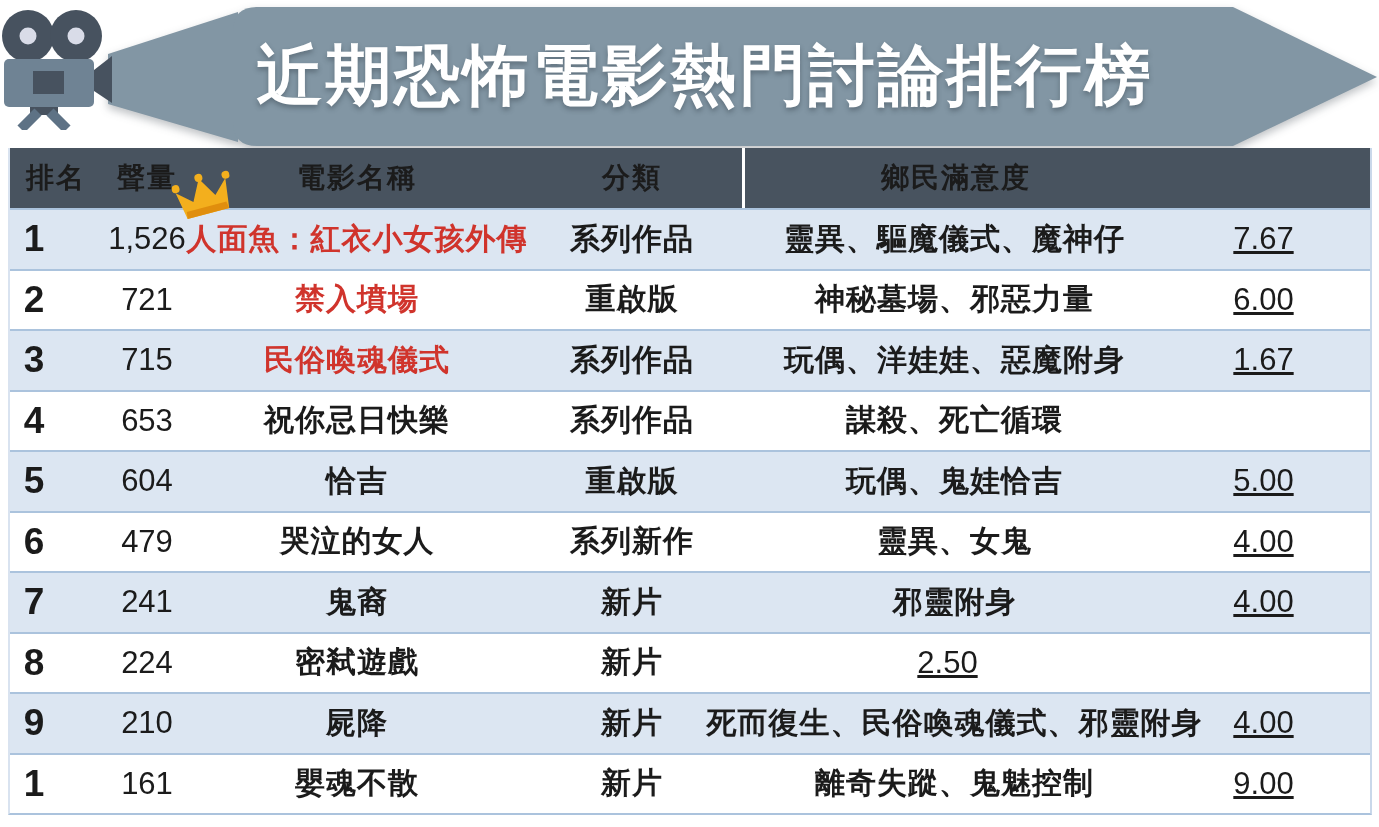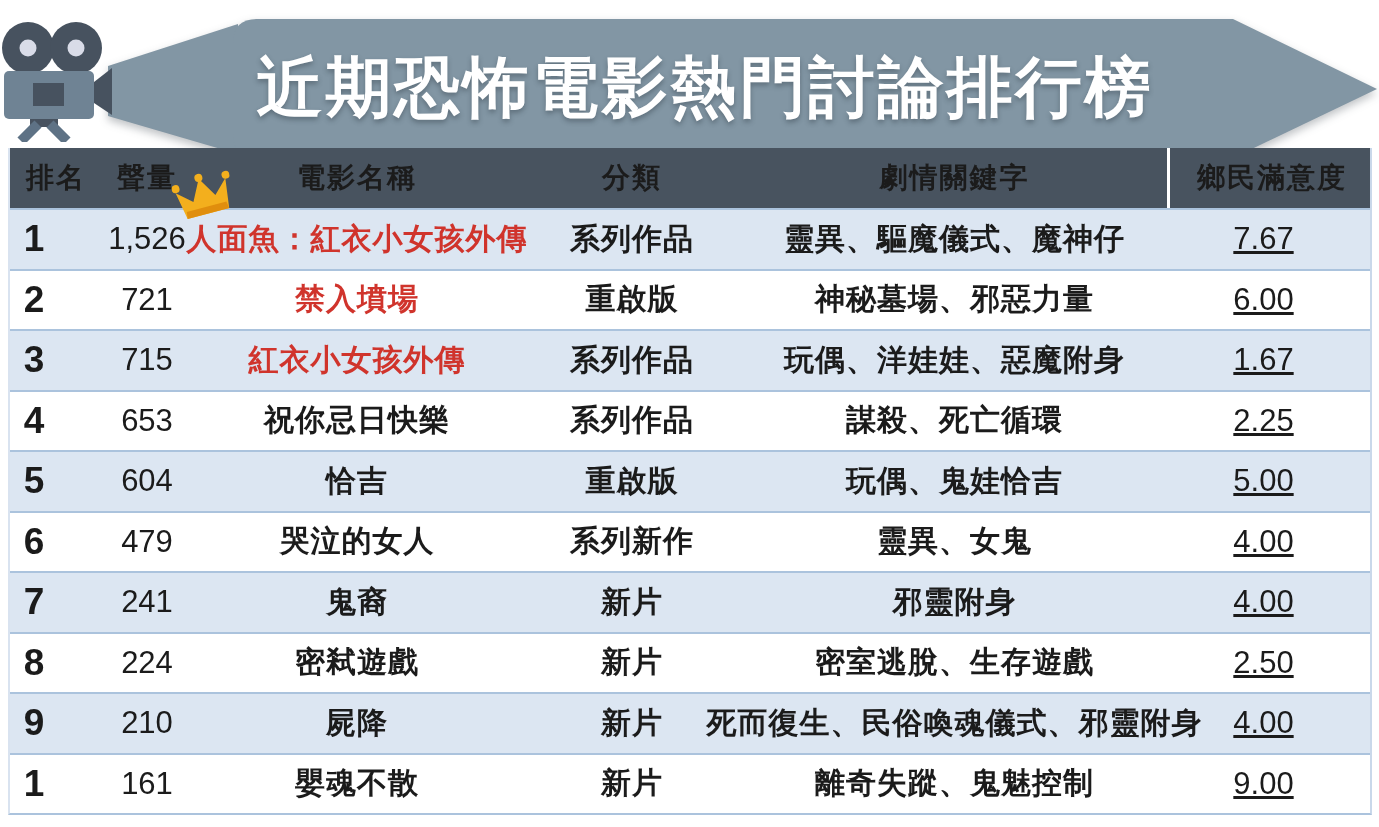--- a/index.html
+++ b/index.html
@@ -1,21 +1,21 @@
 <!DOCTYPE html>
 <html><head>
 <meta charset="utf-8">
 <style>
   * { margin:0; padding:0; box-sizing:border-box; }
   html,body { width:1379px; height:827px; overflow:hidden; background:#ffffff;
               font-family:"Liberation Sans","DejaVu Sans",sans-serif; }
   body { position:relative; }
 
   
-  .banner-wrap { position:absolute; left:0; top:12px; width:1379px; height:152px; }
+  .banner-wrap { position:absolute; left:0; top:0; width:1379px; height:152px; }
   .banner-svg  { position:absolute; left:0; top:0;
                  filter:drop-shadow(0 4px 4px rgba(40,50,60,.30)); }
   .camera-svg  { position:absolute; left:2px; top:6px; }
   .page-title  { position:absolute; left:240px; top:4px; width:930px; height:144px;
                  display:flex; align-items:center; justify-content:center;
                  color:#ffffff; font-size:66px; font-weight:800; letter-spacing:3px;
                  text-shadow:0 3px 5px rgba(30,40,50,.35); white-space:nowrap; }
 
   
   .rank-table { position:absolute; left:8px; top:148px; width:1364px;
@@ -74,21 +74,20 @@
   <path d="M8,42 L3,14 L18,27 L29,6 L41,26 L55,12 L51,42 Z" fill="#F3AF1D"></path>
   <path d="M8,42 L51,42 L50,35 L9,35 Z" fill="#E08E0D"></path>
 </svg>
 
 <div class="rank-table">
   <div class="grid-row thead">
     <div class="cell">排名</div>
     <div class="cell">聲量</div>
     <div class="cell">電影名稱</div>
     <div class="cell">分類</div>
-    <div class="cell">劇情關鍵字</div>
     <div class="cell last">鄉民滿意度</div>
   </div>
   <div id="table-body">
       <div class="grid-row trow alt">
     <div class="cell rank">1</div>
     <div class="cell volume">1,526</div>
     <div class="cell name red">人面魚：紅衣小女孩外傳</div>
     <div class="cell category">系列作品</div>
     <div class="cell keywords">靈異、驅魔儀式、魔神仔</div>
     <div class="cell score">7.67</div>
@@ -97,32 +96,31 @@
     <div class="cell rank">2</div>
     <div class="cell volume">721</div>
     <div class="cell name red">禁入墳場</div>
     <div class="cell category">重啟版</div>
     <div class="cell keywords">神秘墓場、邪惡力量</div>
     <div class="cell score">6.00</div>
   </div>
       <div class="grid-row trow alt">
     <div class="cell rank">3</div>
     <div class="cell volume">715</div>
-    <div class="cell name red">紅衣小女孩外傳</div>
+    <div class="cell name red">民俗喚魂儀式</div>
     <div class="cell category">系列作品</div>
     <div class="cell keywords">玩偶、洋娃娃、惡魔附身</div>
     <div class="cell score">1.67</div>
   </div>
       <div class="grid-row trow plain">
     <div class="cell rank">4</div>
     <div class="cell volume">653</div>
     <div class="cell name">祝你忌日快樂</div>
     <div class="cell category">系列作品</div>
     <div class="cell keywords">謀殺、死亡循環</div>
-    <div class="cell score">2.25</div>
   </div>
       <div class="grid-row trow alt">
     <div class="cell rank">5</div>
     <div class="cell volume">604</div>
     <div class="cell name">恰吉</div>
     <div class="cell category">重啟版</div>
     <div class="cell keywords">玩偶、鬼娃恰吉</div>
     <div class="cell score">5.00</div>
   </div>
       <div class="grid-row trow plain">
@@ -139,21 +137,20 @@
     <div class="cell name">鬼裔</div>
     <div class="cell category">新片</div>
     <div class="cell keywords">邪靈附身</div>
     <div class="cell score">4.00</div>
   </div>
       <div class="grid-row trow plain">
     <div class="cell rank">8</div>
     <div class="cell volume">224</div>
     <div class="cell name">密弒遊戲</div>
     <div class="cell category">新片</div>
-    <div class="cell keywords">密室逃脫、生存遊戲</div>
     <div class="cell score">2.50</div>
   </div>
       <div class="grid-row trow alt">
     <div class="cell rank">9</div>
     <div class="cell volume">210</div>
     <div class="cell name">屍降</div>
     <div class="cell category">新片</div>
     <div class="cell keywords">死而復生、民俗喚魂儀式、邪靈附身</div>
     <div class="cell score">4.00</div>
   </div>

